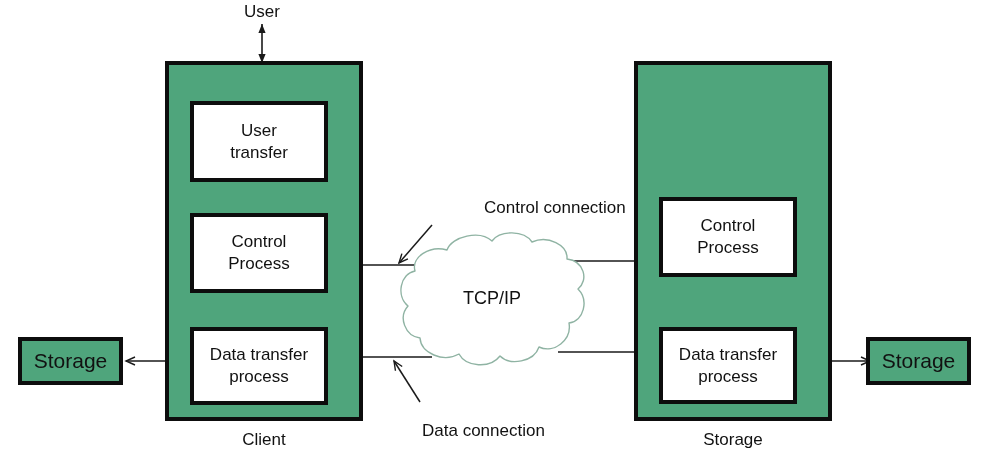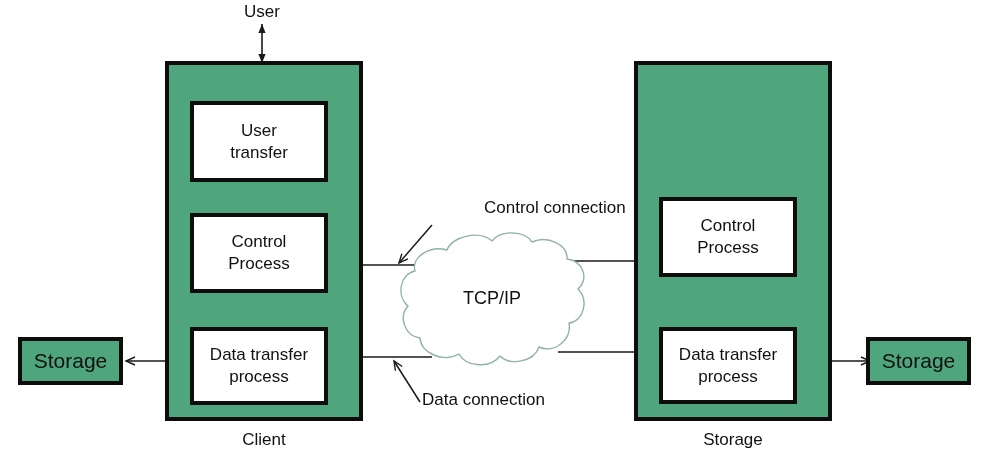--- a/index.html
+++ b/index.html
@@ -176,17 +176,17 @@
   </div>
 
   <div class="plain-label z-above" style="left:230px; top:2px; width:64px;">User</div>
 
   <div class="plain-label z-above" style="left:232px; top:430px; width:64px;">Client</div>
 
   <div class="plain-label z-above" style="left:701px; top:430px; width:64px;">Storage</div>
 
   <div class="plain-label z-above" style="left:440px; top:198px; text-align:center;margin-left:44px;">Control connection</div>
 
-  <div class="plain-label z-above" style="left:422px; top:390px; text-align:center;">Data connection</div>
+  <div class="plain-label z-above" style="left:422px; top:421px; text-align:center;">Data connection</div>
 
   <div class="cloud-label z-above" style="left:463px; top:288px;">TCP/IP</div>
 
 </div>
 
 </body></html>

